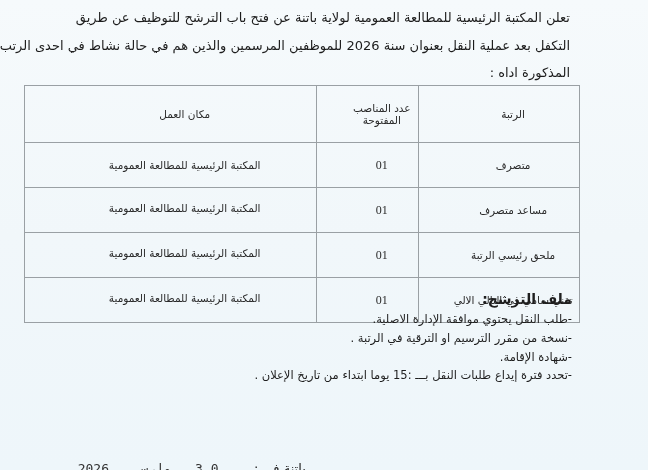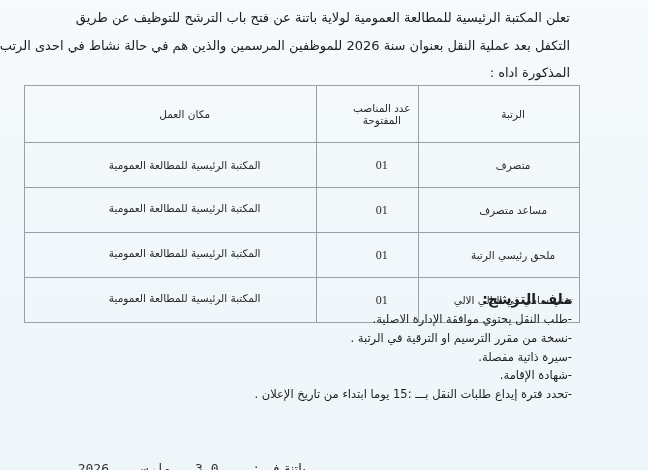--- a/index.html
+++ b/index.html
@@ -141,21 +141,20 @@
         <td class="count">01</td>
         <td class="place-low">المكتبة الرئيسية للمطالعة العمومية</td>
       </tr>
     </tbody>
   </table>
 
   <div class="file-section">
     <div class="file-title">ملف الترشح:</div>
     <div class="req">-طلب النقل يحتوي موافقة الإدارة الاصلية.</div>
     <div class="req">-نسخة من مقرر الترسيم او الترقية في الرتبة .</div>
-    <div class="req">-سيرة ذاتية مفصلة.</div>
     <div class="req">-شهادة الإقامة.</div>
     <div class="req">-تحدد فترة إيداع طلبات النقل بـــ :15 يوما ابتداء من تاريخ الإعلان .</div>
   </div>
 
   <div class="signature">
     <span>باتنة في :</span>
     <span class="hand">....3.0...مارس....2026..</span>
   </div>
 
 </div>

